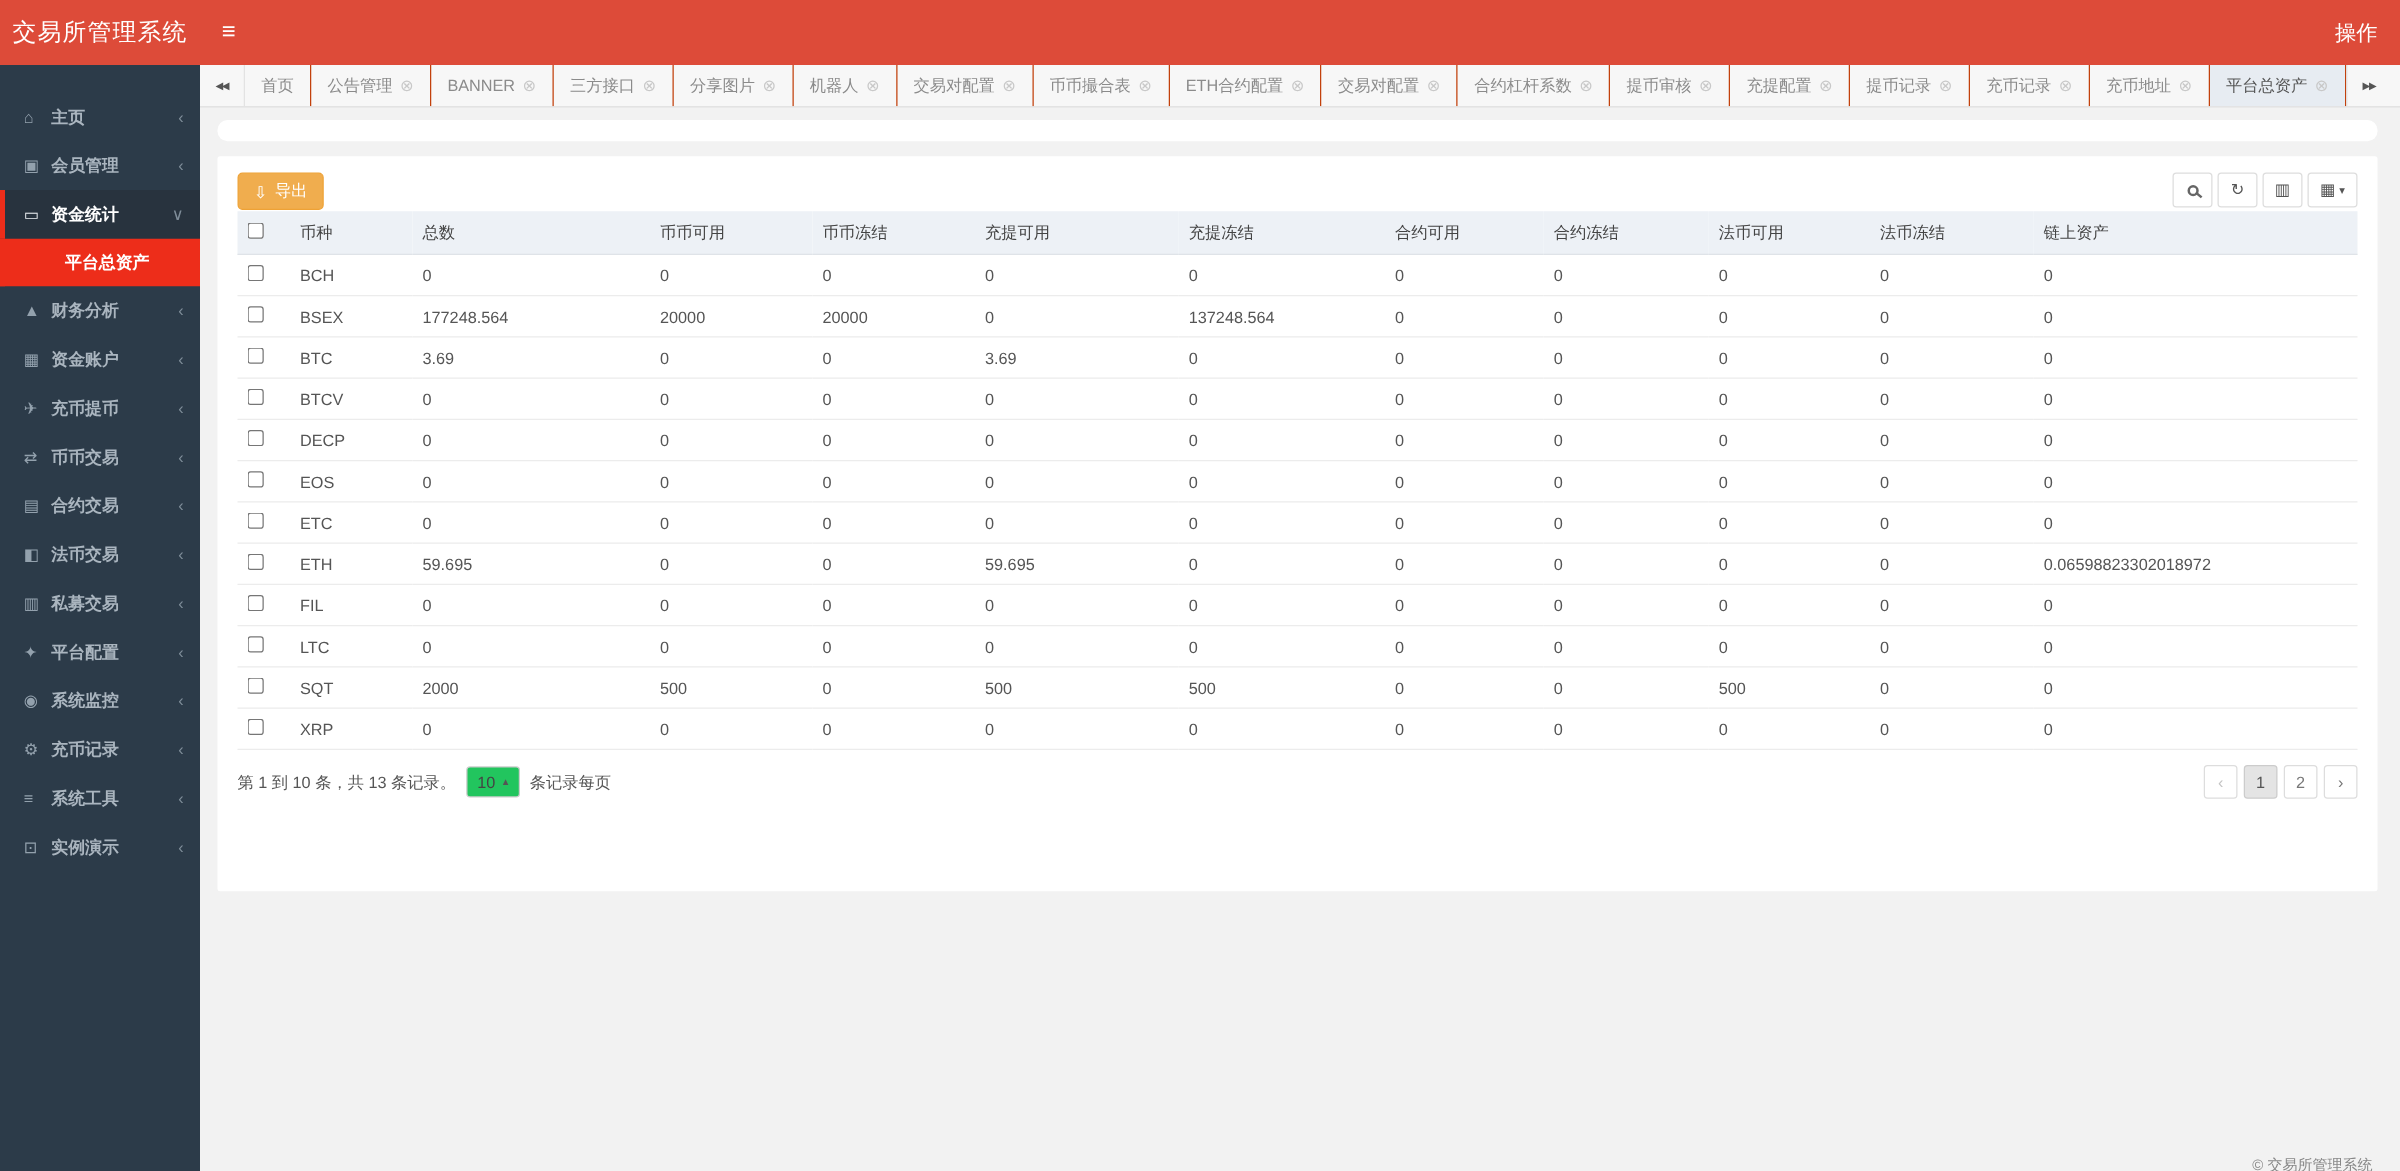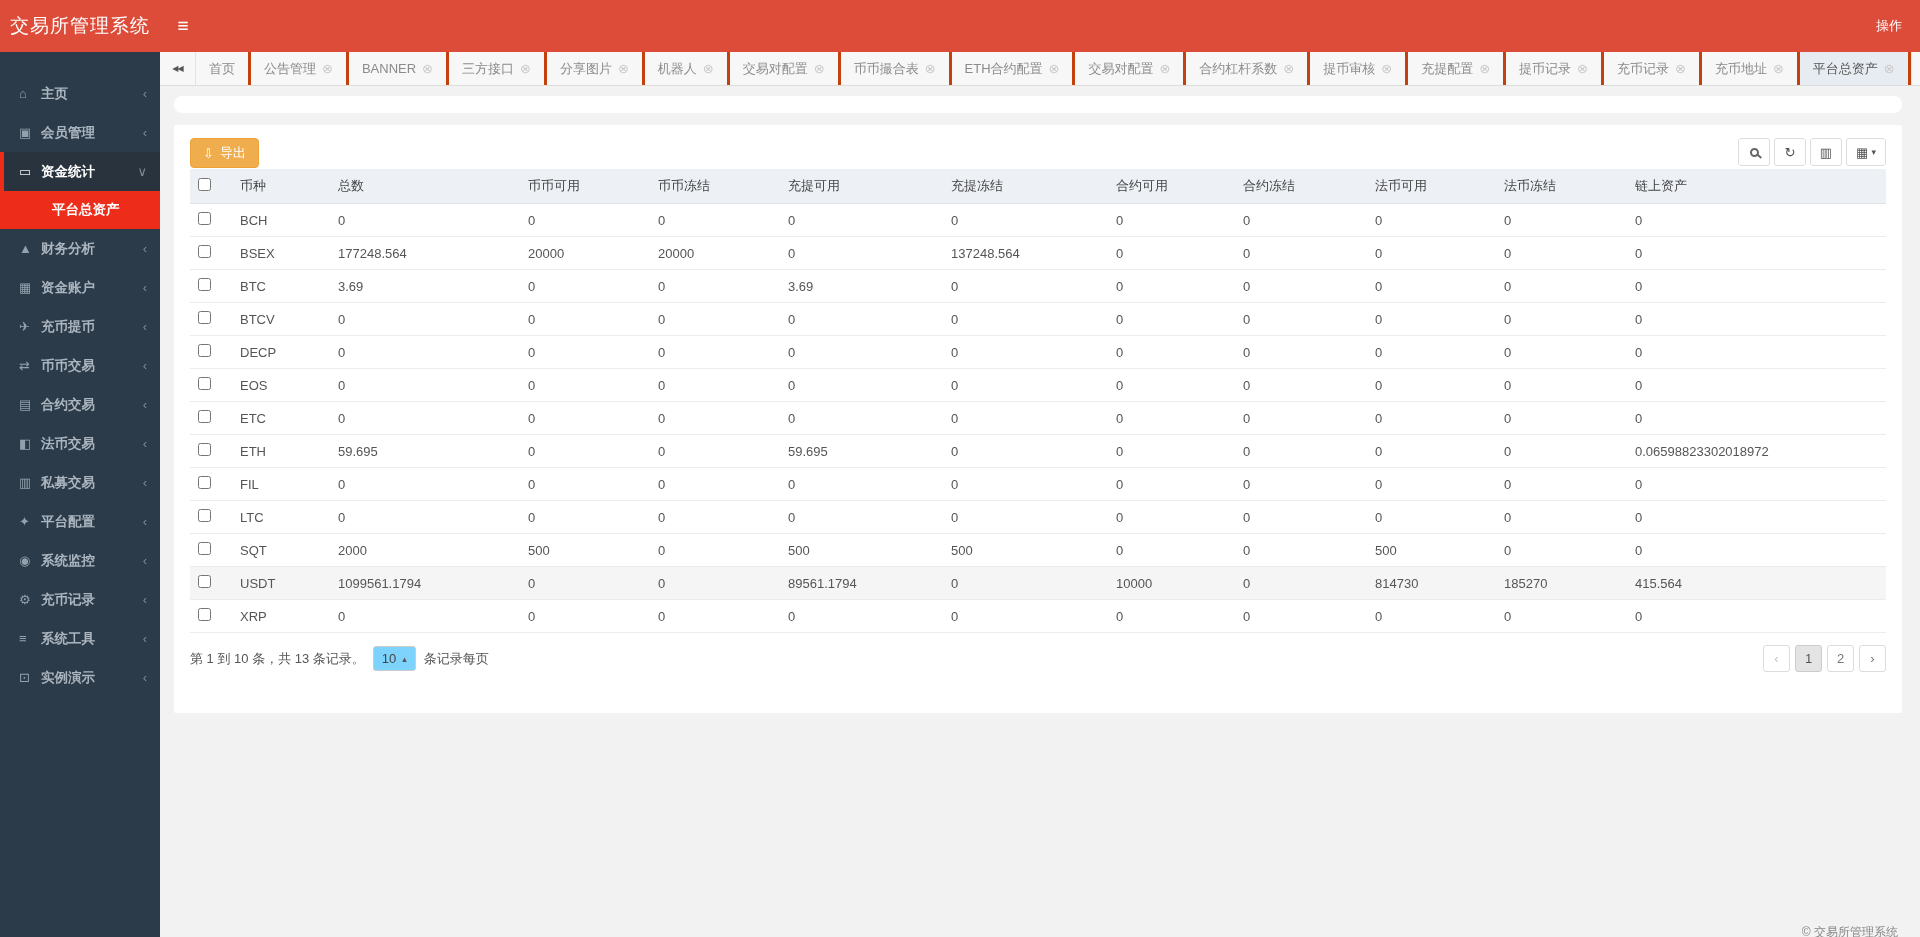--- a/index.html
+++ b/index.html
@@ -6,21 +6,21 @@
   html,body { width:1920px; height:937px; overflow:hidden;
     font-family:"Liberation Sans","DejaVu Sans",sans-serif; font-size:13px; background:#f2f2f2; }
 
   
   .topbar { height:52px; background:#dd4b39; display:flex; align-items:stretch; color:#fff; }
   .logo { width:160px; display:flex; align-items:center; justify-content:center;
           font-size:19px; letter-spacing:1px; }
   .hamburger { width:46px; display:flex; align-items:center; justify-content:center;
           font-size:19px; cursor:pointer; }
   .topbar-spacer { flex:1; }
-  .topbar-action { display:flex; align-items:center; padding:0 18px; font-size:13px; cursor:pointer; }
+  .topbar-action { display:flex; align-items:center; padding:0 18px; font-size:17px; cursor:pointer; }
 
   
   .layout { display:flex; height:897px; }
   aside { width:160px; background:#2c3b49; flex:none; padding-top:22px; }
   main  { flex:1; position:relative; background:#f2f2f2; overflow:hidden; }
 
   
   .side-item { height:39px; display:flex; align-items:center; padding-left:15px;
     color:#aab5bf; font-size:13.5px; cursor:pointer; border-left:4px solid transparent; }
   .si-glyph { width:22px; font-size:13px; color:#93a1ad; flex:none; }
@@ -30,21 +30,21 @@
   .side-item.active .si-glyph { color:#e9edf0; }
   .sub-item { height:38px; display:flex; align-items:center; padding-left:48px;
     background:#ed2d1a; color:#fff; font-size:13.5px; cursor:pointer; border-left:4px solid #ed2d1a; }
 
   
   .tabbar { height:34px; background:#f7f7f7; border-bottom:1px solid #ddd;
     display:flex; align-items:stretch; overflow:hidden; }
   .tab-scroll { width:36px; display:flex; align-items:center; justify-content:center;
     color:#555; border-right:1px solid #e3e3e3; cursor:pointer; font-size:8px; letter-spacing:-1px; flex:none; }
   .tab-scroll.right { border-right:none; border-left:1px solid #e3e3e3; }
-  .tab { display:flex; align-items:center; padding:0 13px; border-right:3px solid #c2410c;
+  .tab { display:flex; align-items:center; padding:0 13px; border-right:1px solid #c2410c;
     color:#8b8b8b; cursor:pointer; white-space:nowrap; flex:none; }
   .tab .tab-close { margin-left:6px; color:#c8c8c8; font-size:13px; }
   .tab.active { background:#e7ecf2; color:#555; }
   .tab-refresh { display:flex; align-items:center; padding:0 14px; color:#8b8b8b; cursor:pointer; flex:none; }
 
   
   .strip { margin:10px 18px 0 14px; height:17px; background:#fff; border-radius:8px; }
   .panel { margin:12px 18px 0 14px; background:#fff; border-radius:2px; padding:13px 16px 14px;
     min-height:588px; }
 
@@ -65,21 +65,21 @@
   thead th { background:#edf1f6; text-align:left; font-weight:400; color:#444;
     padding:8px 8px; border-bottom:1px solid #dfe3e8; font-size:13px; }
   tbody td { padding:8px 8px; color:#555; border-bottom:1px solid #ececec; font-size:13px;
     overflow:hidden; white-space:nowrap; }
   tbody tr.hl { background:#f5f5f5; }
   input[type=checkbox] { width:13px; height:13px; }
 
   
   .pager { display:flex; align-items:center; margin-top:12px; color:#555; }
   .page-size { display:inline-flex; align-items:center; gap:6px; border:1px solid #ccc;
-    border-radius:3px; padding:4px 8px; margin:0 8px; color:#444; cursor:pointer; background:#7dd3fc; }
+    border-radius:3px; padding:4px 8px; margin:0 8px; color:#444; cursor:pointer; background:#22c55e; }
   .page-size .caret { font-size:9px; color:#555; }
   .pager-spacer { flex:1; }
   .pg-btn { min-width:27px; height:27px; border:1px solid #ddd; background:#fff; color:#777;
     border-radius:3px; display:inline-flex; align-items:center; justify-content:center;
     margin-left:5px; cursor:pointer; padding:0 6px; }
   .pg-btn.disabled { color:#c4c4c4; }
   .pg-btn.active { background:#e4e4e4; border-color:#ccc; color:#555; }
 
   .copyright { position:absolute; right:22px; bottom:8px; color:#888; font-size:12px; }
 </style>
@@ -458,34 +458,20 @@
               <td>500</td>
               <td>0</td>
               <td>500</td>
               <td>500</td>
               <td>0</td>
               <td>0</td>
               <td>500</td>
               <td>0</td>
               <td>0</td>
             </tr>
-            <tr class="hl">
-              <td><input type="checkbox" style=""></td>
-              <td>USDT</td>
-              <td>1099561.1794</td>
-              <td>0</td>
-              <td>0</td>
-              <td>89561.1794</td>
-              <td>0</td>
-              <td>10000</td>
-              <td>0</td>
-              <td>814730</td>
-              <td>185270</td>
-              <td>415.564</td>
-            </tr>
             <tr>
               <td><input type="checkbox" style=""></td>
               <td>XRP</td>
               <td>0</td>
               <td>0</td>
               <td>0</td>
               <td>0</td>
               <td>0</td>
               <td>0</td>
               <td>0</td>

